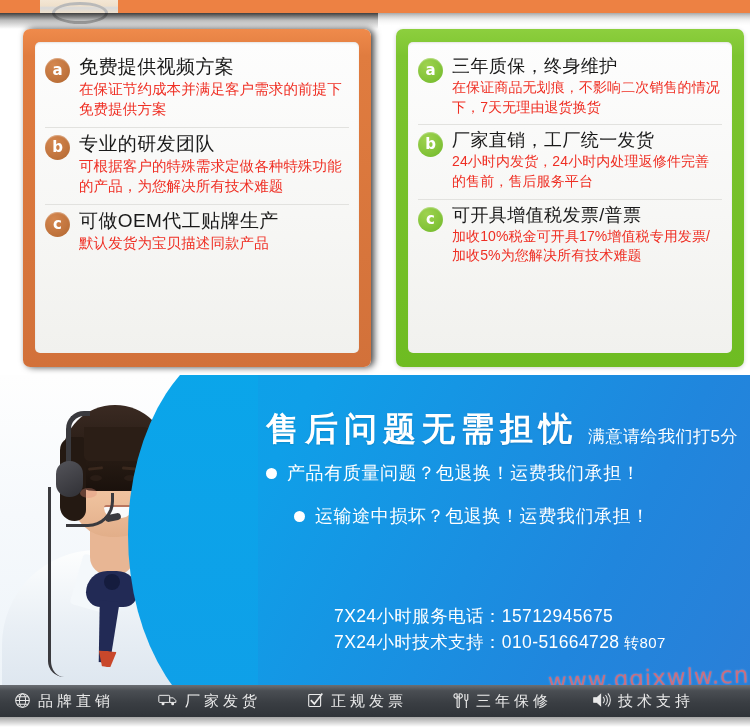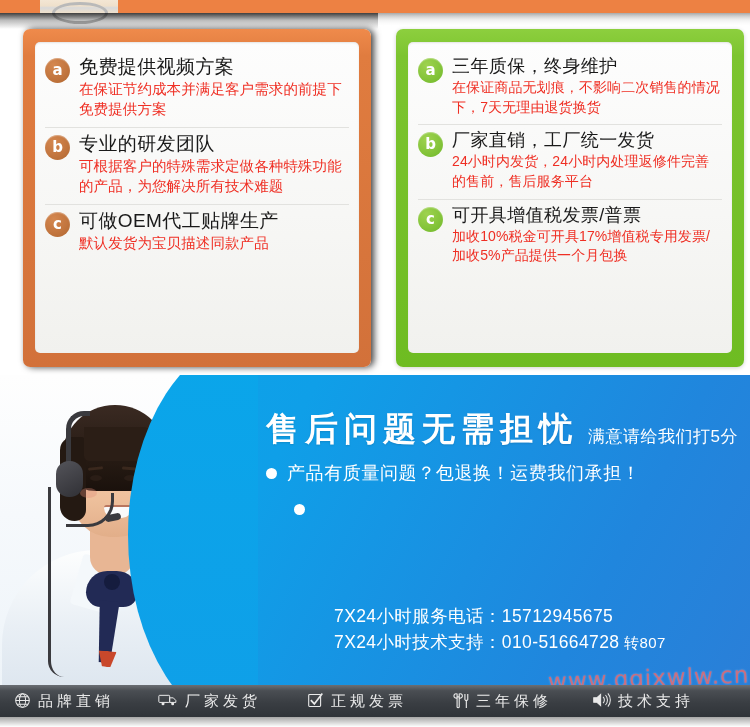--- a/index.html
+++ b/index.html
@@ -444,21 +444,21 @@
           <div class="item-body">
             <div class="item-title">厂家直销，工厂统一发货</div>
             <div class="item-desc">24小时内发货，24小时内处理返修件完善的售前，售后服务平台</div>
           </div>
         </div>
 
         <div class="item">
           <div class="badge badge-green">c</div>
           <div class="item-body">
             <div class="item-title">可开具增值税发票/普票</div>
-            <div class="item-desc">加收10%税金可开具17%增值税专用发票/加收5%产品提供一个月包换</div>
+            <div class="item-desc">加收10%税金可开具17%增值税专用发票/加收5%为您解决所有技术难题</div>
           </div>
         </div>
 
       </div>
     </div>
   </div>
 
   <div class="service">
 
     <div class="service-photo">
@@ -497,20 +497,21 @@
         <div class="service-head-sub">满意请给我们打5分</div>
       </div>
 
       <div class="service-list">
         <div class="service-li">
           <span class="dot"></span>
           <span class="txt">产品有质量问题？包退换！运费我们承担！</span>
         </div>
         <div class="service-li indent1">
           <span class="dot"></span>
+          <span class="txt">运输途中损坏？包退换！运费我们承担！</span>
         </div>
       </div>
 
       <div class="service-phone">
         <div>7X24小时服务电话：15712945675</div>
         <div>
           <span>7X24小时技术支持：010-51664728</span><span class="ext"> 转807</span>
         </div>
       </div>
 

